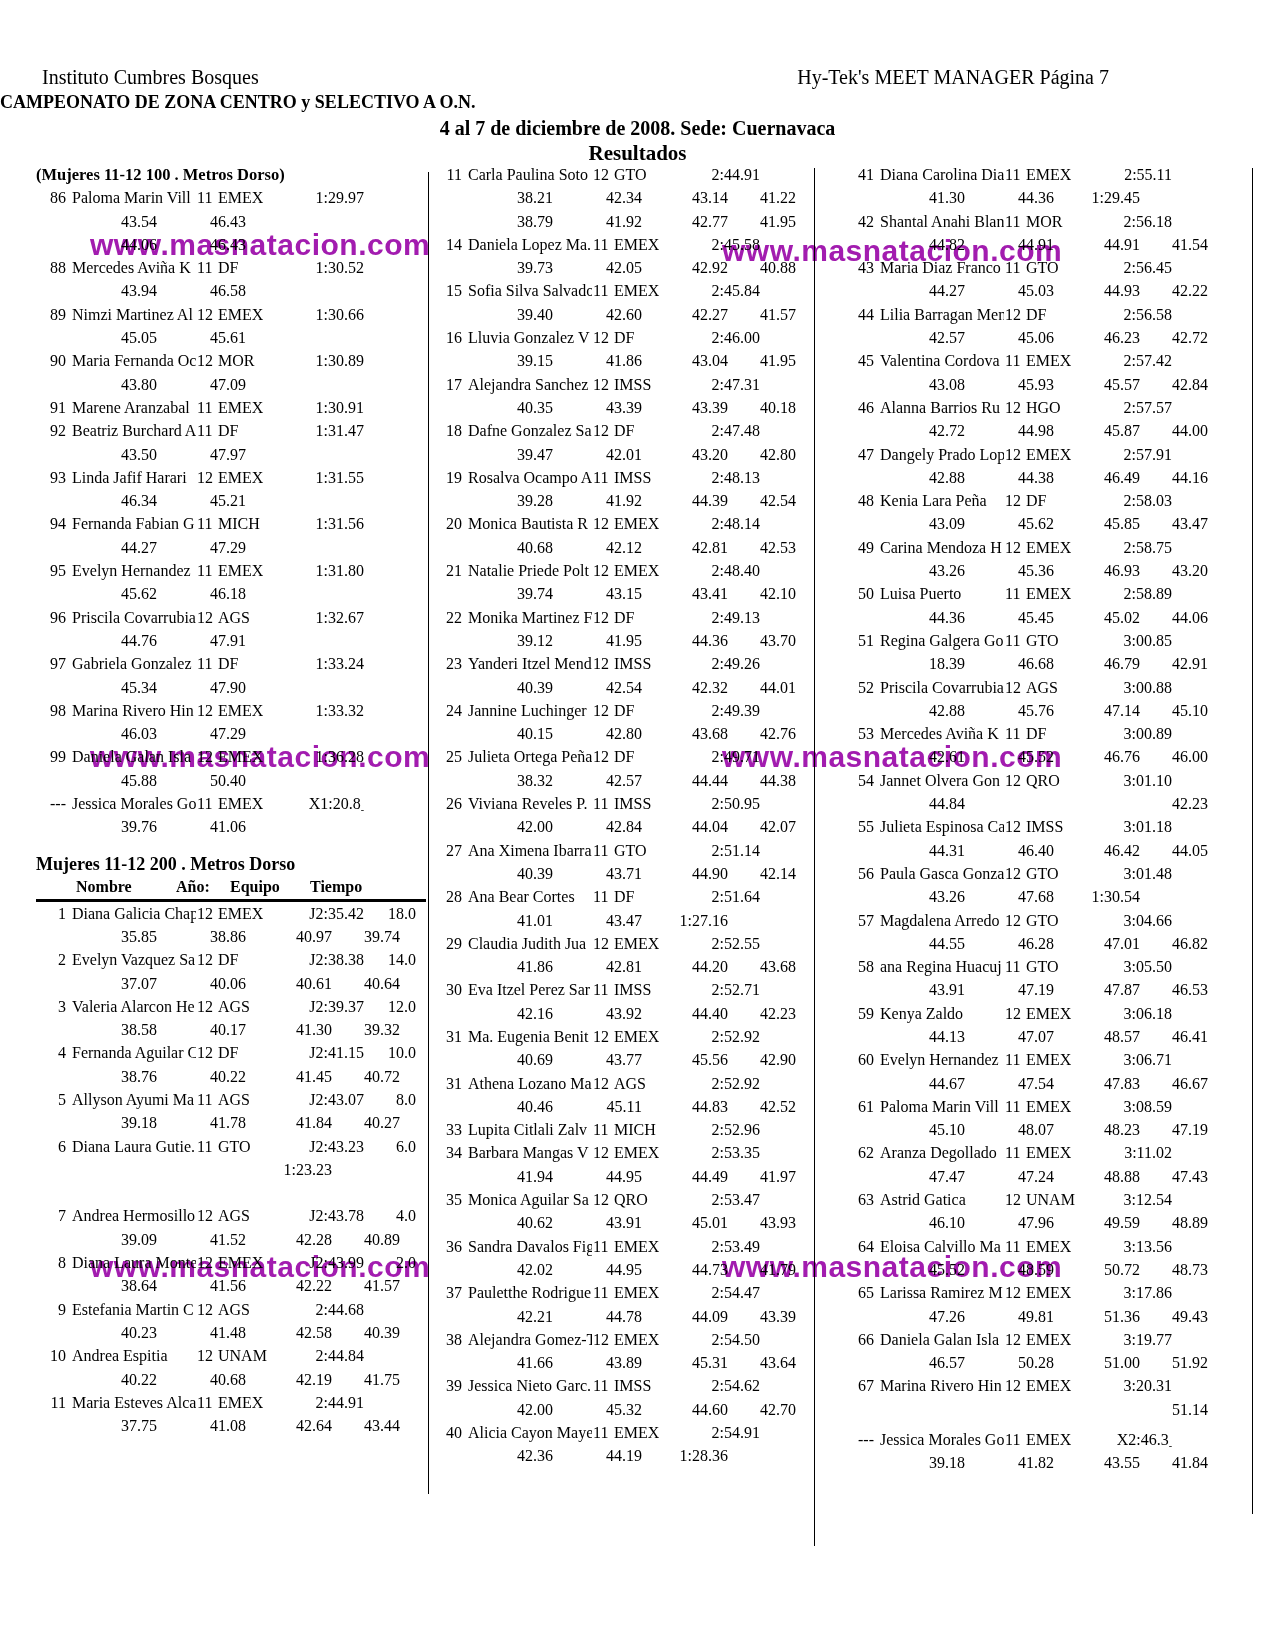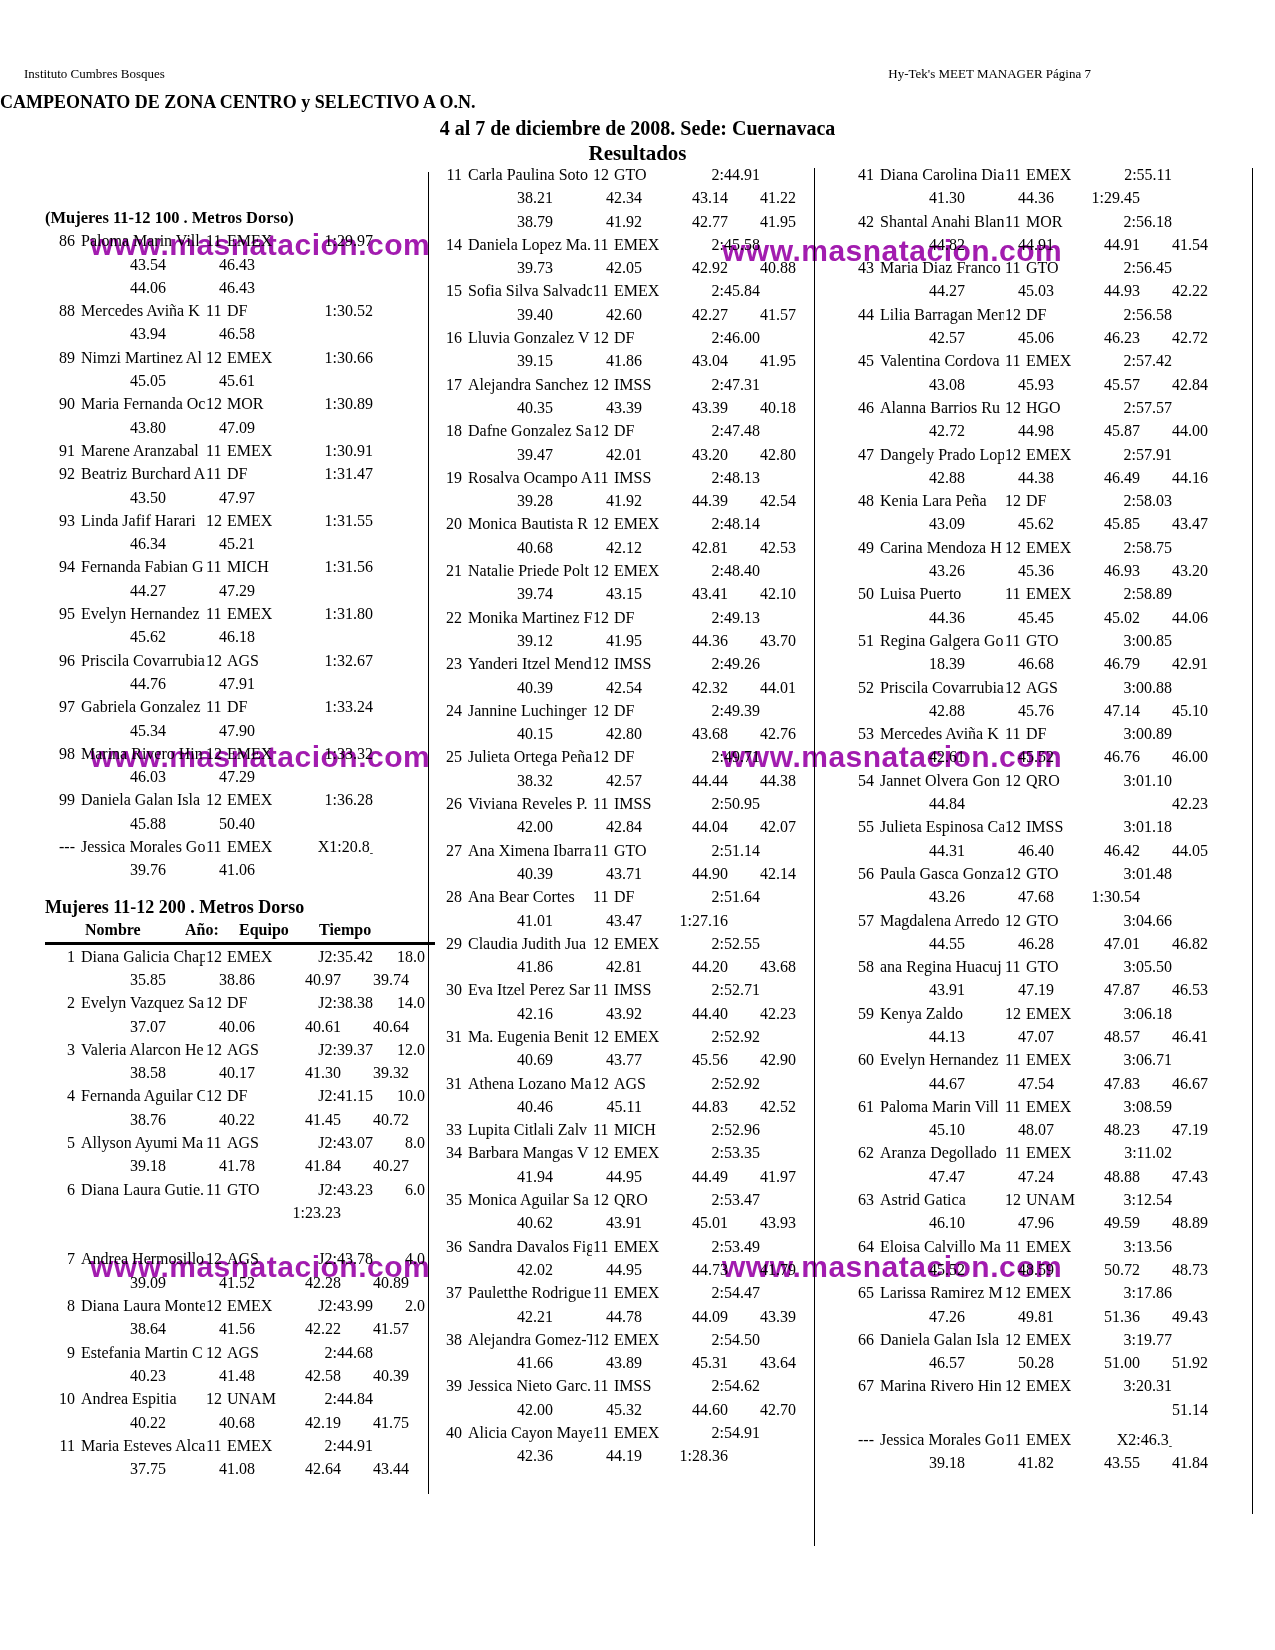--- a/index.html
+++ b/index.html
@@ -1,30 +1,30 @@
 <!DOCTYPE html>
 <html><head>
 <meta charset="utf-8">
 <style>
   html,body{margin:0;padding:0;background:#fff;}
   .page{position:relative;width:1275px;height:1650px;background:#fff;overflow:hidden;
         font-family:"Liberation Serif",serif;font-size:16px;color:#000;}
-  .hdr-row{position:absolute;left:24px;top:66px;width:1067px;display:flex;
-           justify-content:space-between;font-size:13px;}
+  .hdr-row{position:absolute;left:42px;top:66px;width:1067px;display:flex;
+           justify-content:space-between;font-size:20px;}
   .title1{position:absolute;left:0;top:92px;width:1275px;text-align:left;font-weight:bold;font-size:18px;}
   .title2{position:absolute;left:0;top:117px;width:1275px;text-align:center;font-weight:bold;font-size:20px;}
   .title3{position:absolute;left:0;top:141px;width:1275px;text-align:center;font-weight:bold;font-size:21px;}
   .wm{position:absolute;z-index:0;font-family:"Liberation Sans",sans-serif;font-weight:bold;
       font-size:30px;letter-spacing:0.5px;color:#a21caf;white-space:nowrap;}
   .vr{position:absolute;width:1px;background:#000;z-index:2;}
   #vr1{left:428px;top:172px;height:1322px;}
   #vr2{left:814px;top:168px;height:1378px;}
   #vr3{left:1252px;top:168px;height:1346px;}
   .col{position:absolute;top:163px;z-index:1;}
-  #col-a{left:45px;width:390px;margin-top:43px;}
+  #col-a{left:36px;width:390px;}
   #col-b{left:432px;width:376px;}
   #col-c{left:820px;width:428px;}
   #col-c .line,#col-c .thead{padding-left:24px;}
   .line{height:23.3px;line-height:23.3px;white-space:nowrap;}
   .blank{height:23.3px;}
   .gap{height:7px;}
   .ev-h100{font-weight:bold;font-size:16.5px;}
   .ev-h200{font-weight:bold;font-size:18px;margin-top:13px;height:24px;line-height:24px;}
   .thead{font-weight:bold;height:23px;line-height:21px;border-bottom:3px solid #000;}
   .thead span{display:inline-block;}

